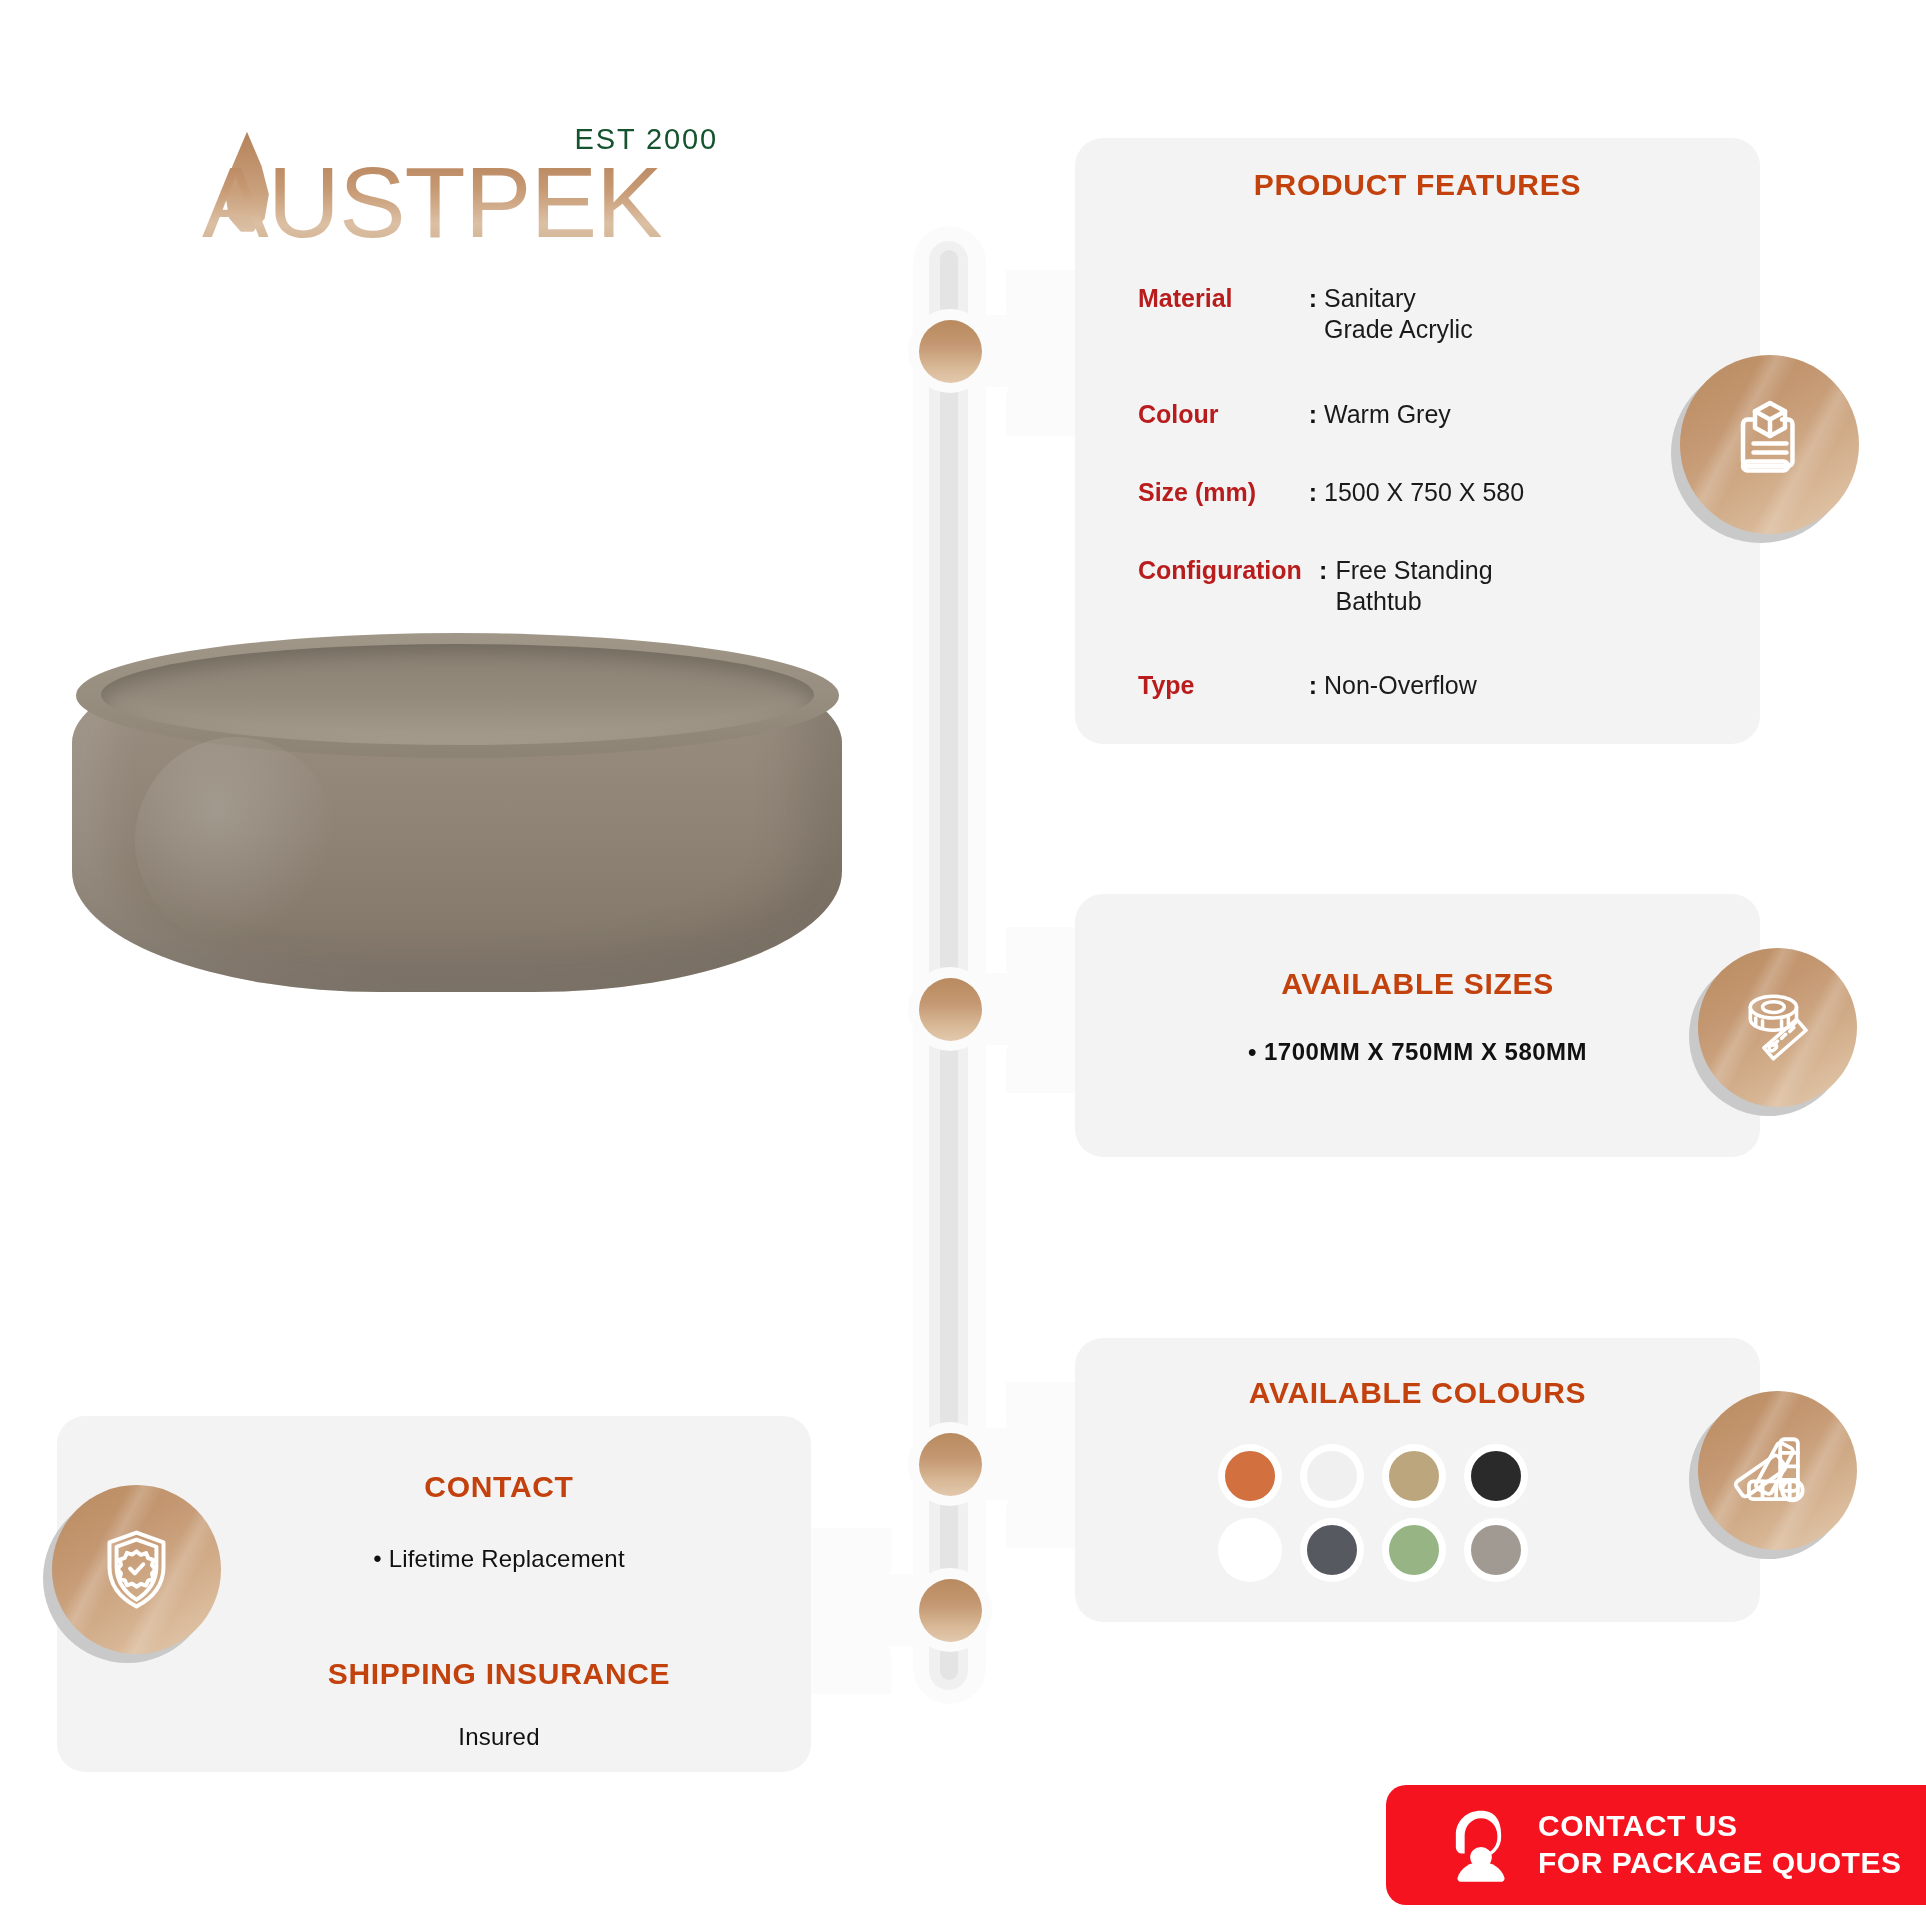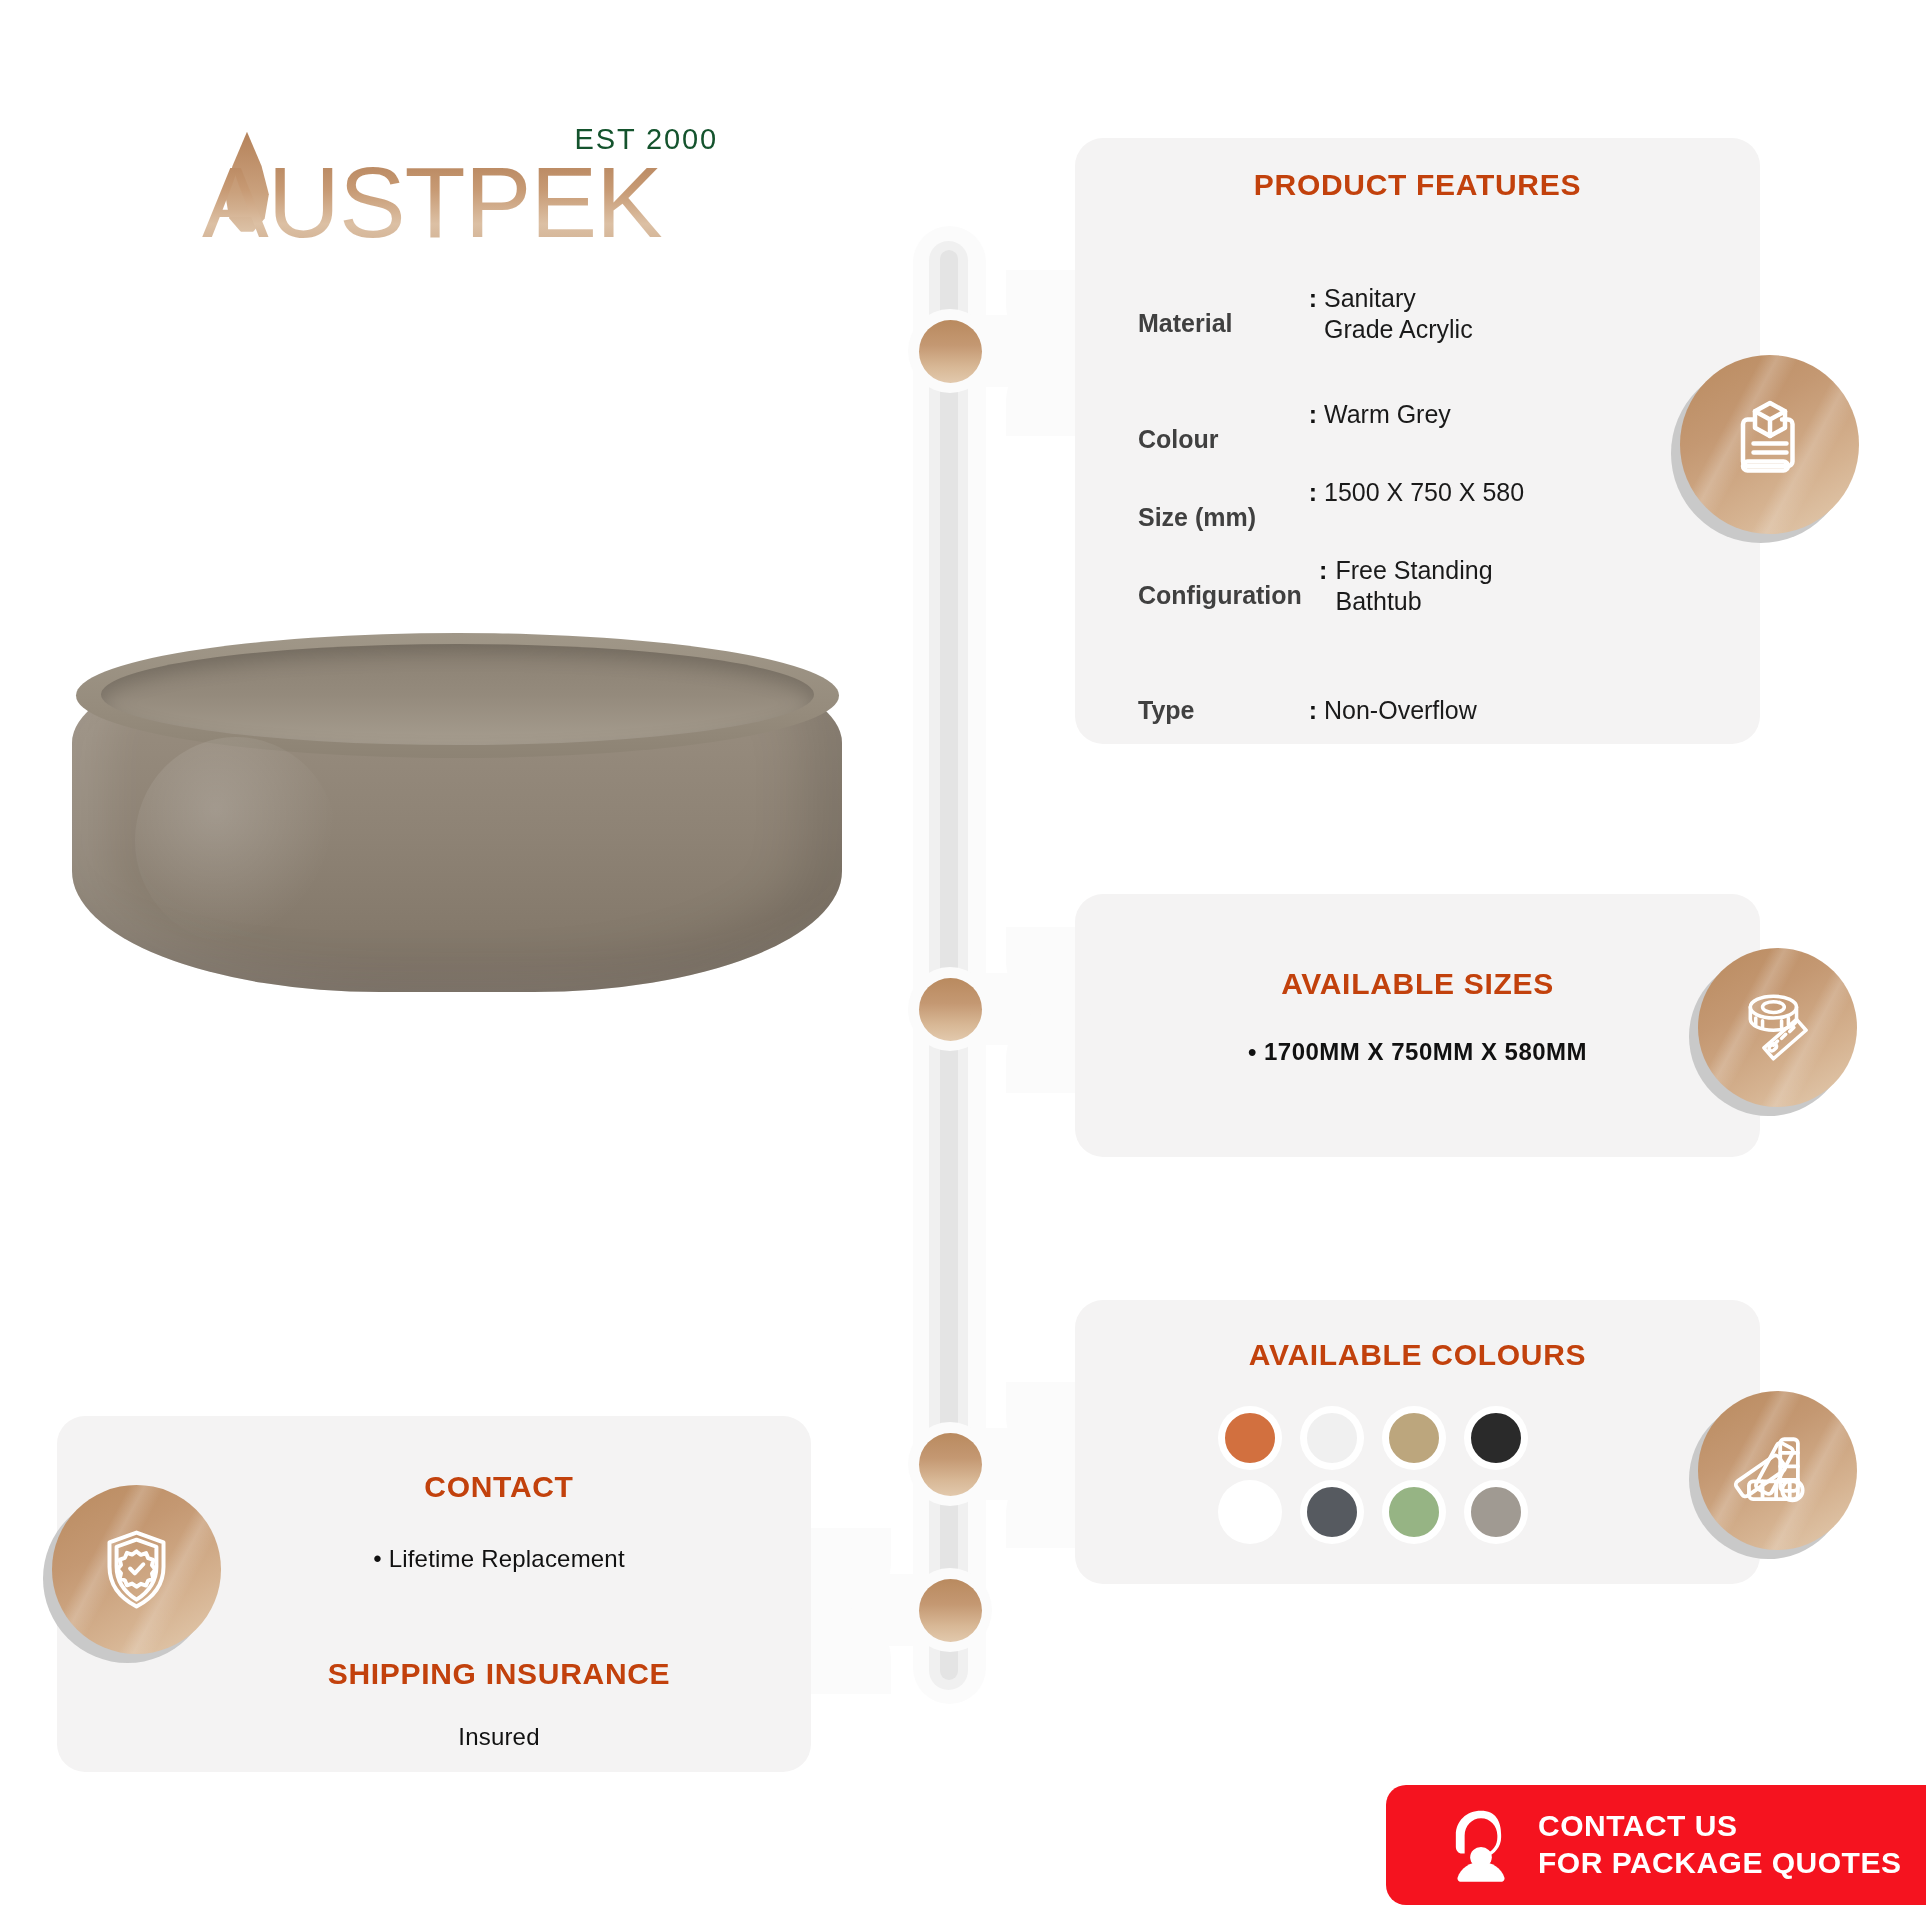--- a/index.html
+++ b/index.html
@@ -99,21 +99,21 @@
                       rgba(255,255,255,0) 60%,rgba(255,255,255,.18) 66%,rgba(255,255,255,0) 74%),
       linear-gradient(150deg,#b98a5f 0%,#c49872 35%,#d5b290 70%,#e4cdb2 100%);
     display:flex;align-items:center;justify-content:center;
     overflow:hidden;
   }
 
   
   .spec{position:absolute;display:flex;align-items:flex-start;}
   .spec .k{
     width:164px;flex:0 0 164px;
-    font-size:25px;font-weight:700;color:#404040;line-height:1.24;margin-top:25px;
+    font-size:25px;font-weight:700;color:#b91c1c;line-height:1.24;
   }
   .spec .c{
     width:22px;flex:0 0 22px;
     font-size:25px;font-weight:700;color:#111;line-height:1.24;text-align:center;
   }
   .spec .v{
     font-size:25px;font-weight:400;color:#1a1a1a;line-height:1.24;
   }
 
   .bullet{
@@ -255,21 +255,21 @@
       <path d="M12 17v9c0 4.4 7.6 8 17 8s17-3.6 17-8v-9"></path>
       <ellipse cx="29" cy="17" rx="8" ry="4"></ellipse>
       <path d="M16 25v5M21 27v5M35 27v5M40 25v5"></path>
       <path d="M46 26 22 47l7 8 24-21z"></path>
       <path d="M44 32l-3 3M38 37l-3 3M32 42l-3 3"></path>
       <rect x="25" y="47" width="6" height="4" rx="2" transform="rotate(-41 25 47)"></rect>
     </svg>
   </div>
 </div>
 
-<div class="abs card" id="card-colours" style="left:1075px;top:1300px;width:685px;height:284px;">
+<div class="abs card" id="card-colours" style="left:1075px;top:1338px;width:685px;height:284px;">
   <div class="card-title" style="top:38px;">AVAILABLE COLOURS</div>
   <div class="swatchgrid" style="left:144px;top:107px;">
     <div class="swatch" style="background:#d2703f;"></div>
     <div class="swatch" style="background:#f0f0f0;"></div>
     <div class="swatch" style="background:#bca67d;"></div>
     <div class="swatch" style="background:#2a2a2a;"></div>
     <div class="swatch" style="background:#ffffff;"></div>
     <div class="swatch" style="background:#565a60;"></div>
     <div class="swatch" style="background:#96b484;"></div>
     <div class="swatch" style="background:#a09a92;"></div>

